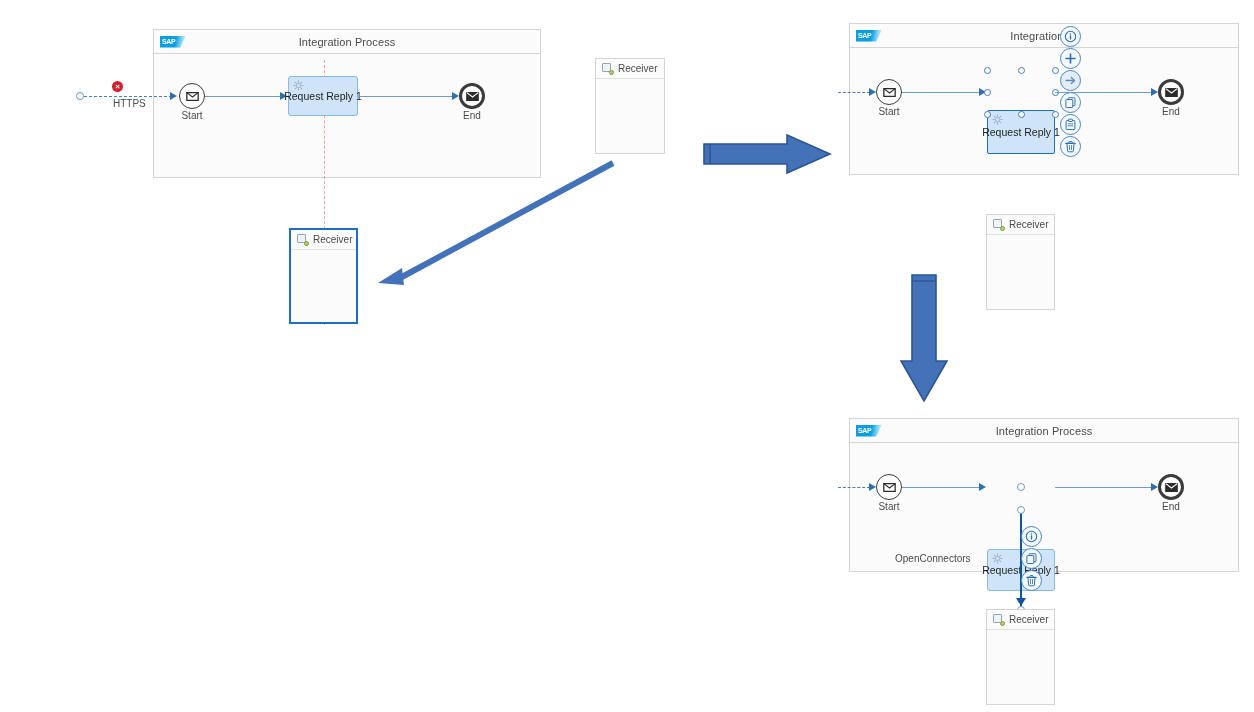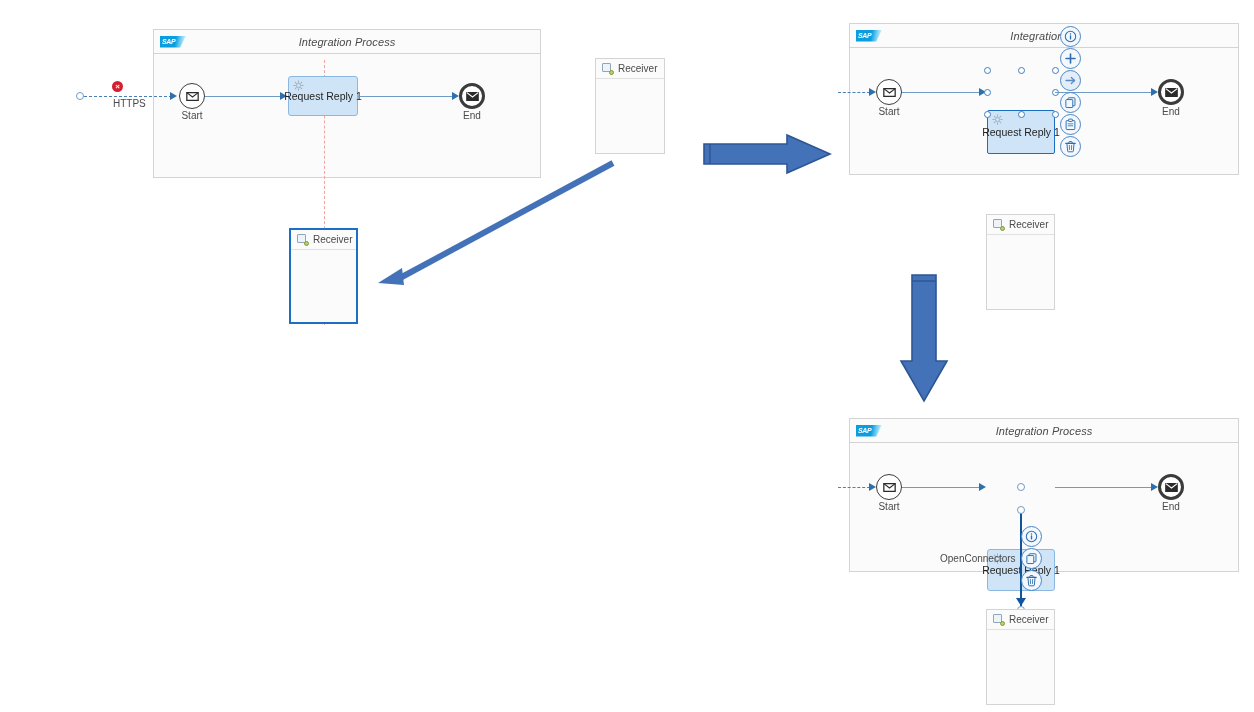--- a/index.html
+++ b/index.html
@@ -26,21 +26,20 @@
   }
   .pool-header {
     height: 24px;
     border-bottom: 1px solid #d4d4d4;
     background: #fbfbfb;
     position: relative;
     display: flex;
     align-items: center;
     justify-content: center;
     box-sizing: border-box;
-    font-style: italic;
   }
   .pool-title {
     font-size: 11px;
     color: #4a4a4a;
     letter-spacing: .1px;
     white-space: nowrap;
   }
   .sap-logo {
     position: absolute;
     left: 6px;
@@ -503,21 +502,21 @@
       <rect x="0.7" y="0.7" width="12.6" height="8.6" fill="#2b2b2b" stroke="#2b2b2b" stroke-width="1.4"></rect>
       <path d="M0.7 0.7 L7 5.6 L13.3 0.7" fill="none" stroke="#ffffff" stroke-width="1.3"></path>
     </svg>
   </div>
   <div class="ev-label abs" style="left:1138px; top:501px; width:66px;">End</div>
 
   <div class="v-line-dark abs" style="left:1020px; top:510px; height:96px;"></div>
   <div class="v-arrow-down abs" style="left:1016px; top:598px;"></div>
   <div class="conn-dot abs" style="left:1017px; top:506px;"></div>
   <div class="conn-dot abs" style="left:1017px; top:606px;"></div>
-  <div class="conn-label abs" style="left:940px; top:553px;">OpenConnectors</div>
+  <div class="conn-label abs" style="left:895px; top:553px;">OpenConnectors</div>
 
   <div class="fab abs" style="left:1021px; top:526px;">
     <svg width="13" height="13" viewBox="0 0 16 16">
       <circle cx="8" cy="8" r="6.4" fill="none" stroke="#2f6fae" stroke-width="1.3"></circle>
       <circle cx="8" cy="4.8" r="0.95" fill="#2f6fae"></circle>
       <rect x="7.2" y="6.6" width="1.6" height="5.2" rx="0.7" fill="#2f6fae"></rect>
     </svg>
   </div>
   <div class="fab abs" style="left:1021px; top:548px;">
     <svg width="13" height="13" viewBox="0 0 16 16">

